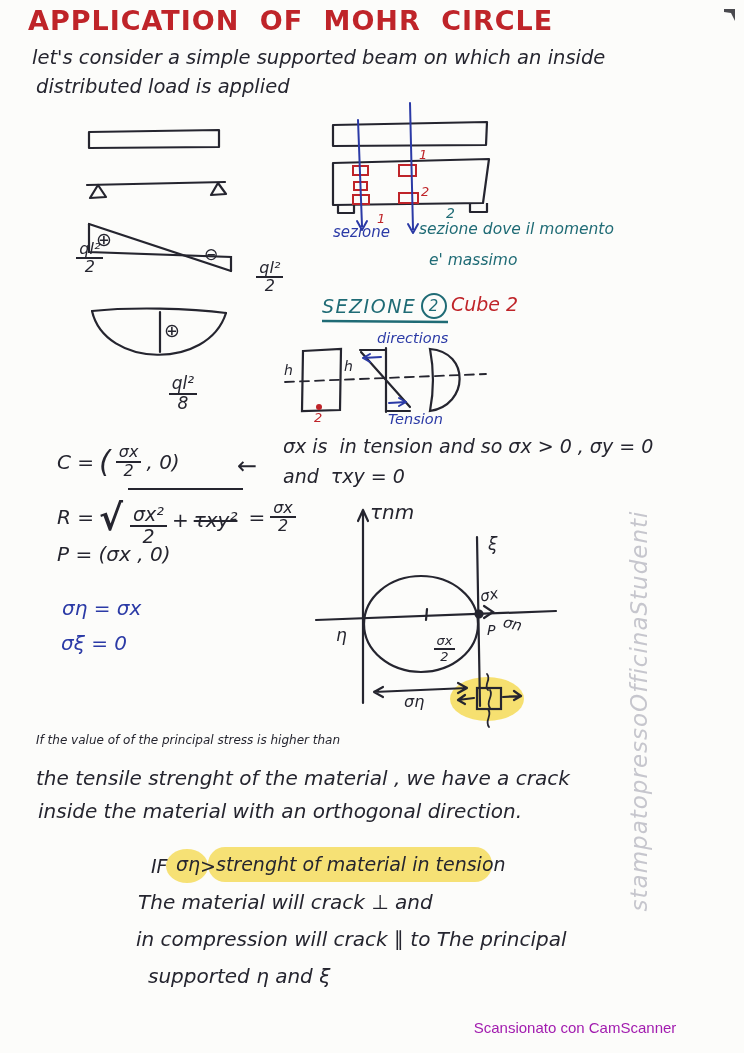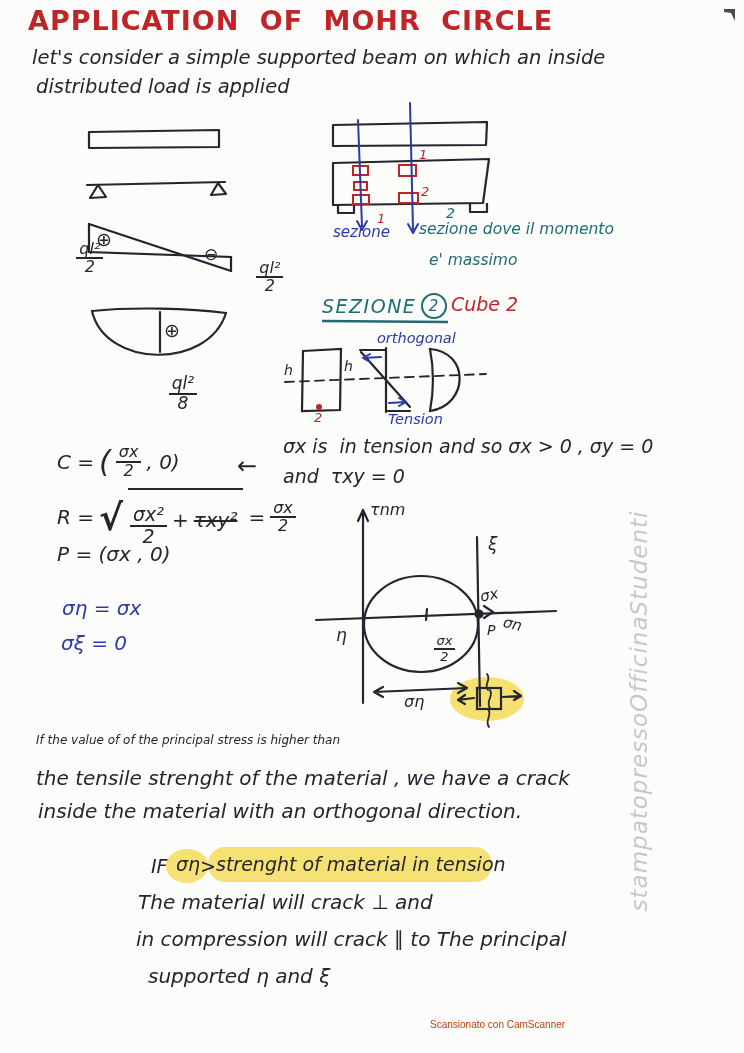--- a/index.html
+++ b/index.html
@@ -25,22 +25,22 @@
   .sqrt{font-size:36px;font-style:normal;line-height:.75;font-weight:bold;}
   .radicand{display:flex;align-items:center;gap:5px;border-top:2.5px solid currentColor;padding:3px 6px 0 2px;}
   .cancel{text-decoration:line-through;}
   .hl{position:absolute;background:var(--hl);opacity:.72;}
   .circled{display:inline-flex;justify-content:center;align-items:center;width:22px;height:22px;
     border:2px solid currentColor;border-radius:50%;margin-left:5px;font-size:15px;}
   .heading{display:flex;align-items:center;font-size:19px;letter-spacing:1.5px;}
   .watermark{position:absolute;left:433px;top:697px;width:414px;height:28px;
     transform:rotate(-90deg);transform-origin:center;text-align:center;
     color:var(--wm);font-style:italic;font-size:23px;letter-spacing:1px;}
-  .footer{position:absolute;left:430px;top:1019px;width:290px;text-align:left;
-    font-family:"Liberation Sans",sans-serif;font-style:normal;font-size:10px;color:#c2410c;}
+  .footer{position:absolute;left:430px;top:1019px;width:290px;text-align:center;
+    font-family:"Liberation Sans",sans-serif;font-style:normal;font-size:15px;color:#a21caf;}
 </style>
 </head>
 <body>
 
 <div class="page">
 
   <svg class="ink-svg" viewBox="0 0 744 1053">
 
     <ellipse cx="487" cy="699" rx="37" ry="22" fill="#f4d741" opacity="0.75"></ellipse>
 
@@ -135,21 +135,21 @@
   <div class="t teal" style="left:446px;top:206px;font-size:14px;">2</div>
   <div class="t teal" style="left:419px;top:221px;font-size:15.5px;">sezione dove il momento</div>
   <div class="t teal" style="left:429px;top:252px;font-size:15.5px;">e' massimo</div>
 
   <div class="t teal heading" style="left:322px;top:293px;">
     <span>SEZIONE</span>
     <span class="circled">2</span>
   </div>
   <div class="t red" style="left:451px;top:294px;font-size:19px;">Cube 2</div>
 
-  <div class="t blue" style="left:377px;top:331px;font-size:14.5px;">orthogonal</div>
+  <div class="t blue" style="left:377px;top:331px;font-size:14.5px;">directions</div>
   <div class="t blue" style="left:388px;top:412px;font-size:14.5px;">Tension</div>
   <div class="t" style="left:284px;top:363px;font-size:14px;">h</div>
   <div class="t" style="left:344px;top:359px;font-size:14px;">h</div>
   <div class="t red" style="left:314px;top:411px;font-size:13px;">2</div>
 
   <div class="t" style="left:283px;top:436px;font-size:19px;">σx is  in tension and so σx &gt; 0 , σy = 0</div>
   <div class="t" style="left:283px;top:466px;font-size:19px;">and  τxy = 0</div>
 
   <div class="t formula" style="left:57px;top:444px;">
     <span>C =</span>
@@ -168,21 +168,21 @@
       <span class="cancel">τxy²</span>
     </span>
     <span>=</span>
     <span class="frac" style="font-size:16px;"><span class="fr-num">σx</span><span>2</span></span>
   </div>
 
   <div class="t" style="left:57px;top:543px;font-size:20px;">P = (σx , 0)</div>
   <div class="t blue" style="left:62px;top:597px;font-size:20px;">ση = σx</div>
   <div class="t blue" style="left:61px;top:632px;font-size:20px;">σξ = 0</div>
 
-  <div class="t" style="left:370px;top:501px;font-size:16px;">τnm</div>
+  <div class="t" style="left:370px;top:501px;font-size:20px;">τnm</div>
   <div class="t" style="left:488px;top:535px;font-size:17px;">ξ</div>
   <div class="t" style="left:480px;top:587px;font-size:15px;transform:rotate(-12deg);">σx</div>
   <div class="t" style="left:503px;top:616px;font-size:15px;transform:rotate(14deg);">σn</div>
   <div class="t" style="left:487px;top:623px;font-size:14px;">P</div>
   <div class="t" style="left:336px;top:626px;font-size:17px;">η</div>
   <div class="t" style="left:417px;top:620px;font-size:13px;">
     <span class="frac"><span class="fr-num">σx</span><span>2</span></span>
   </div>
   <div class="t" style="left:404px;top:693px;font-size:16px;">ση</div>
 

